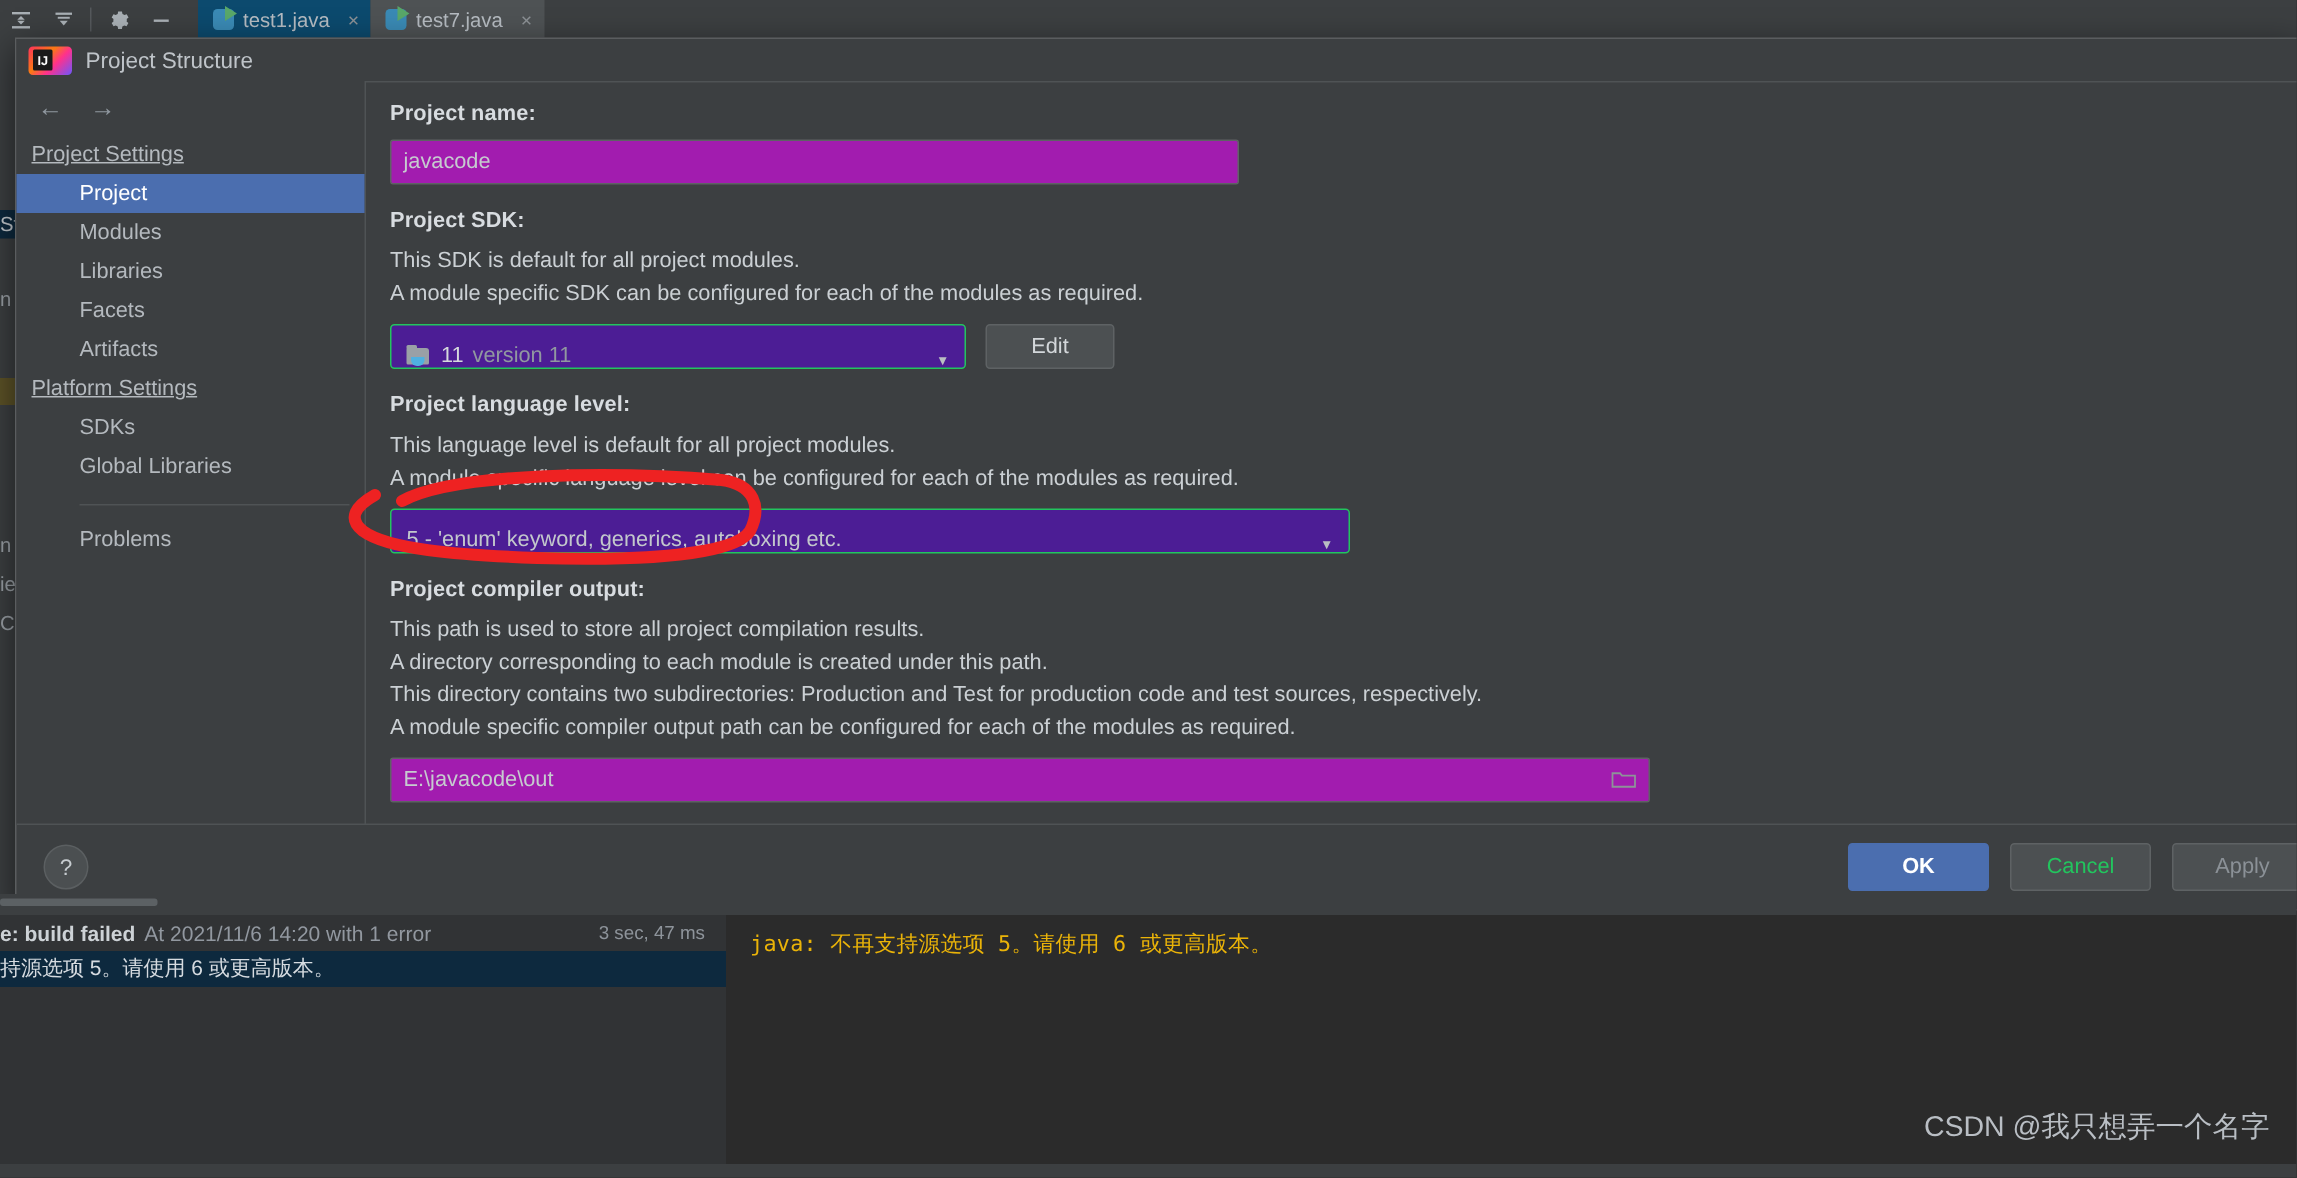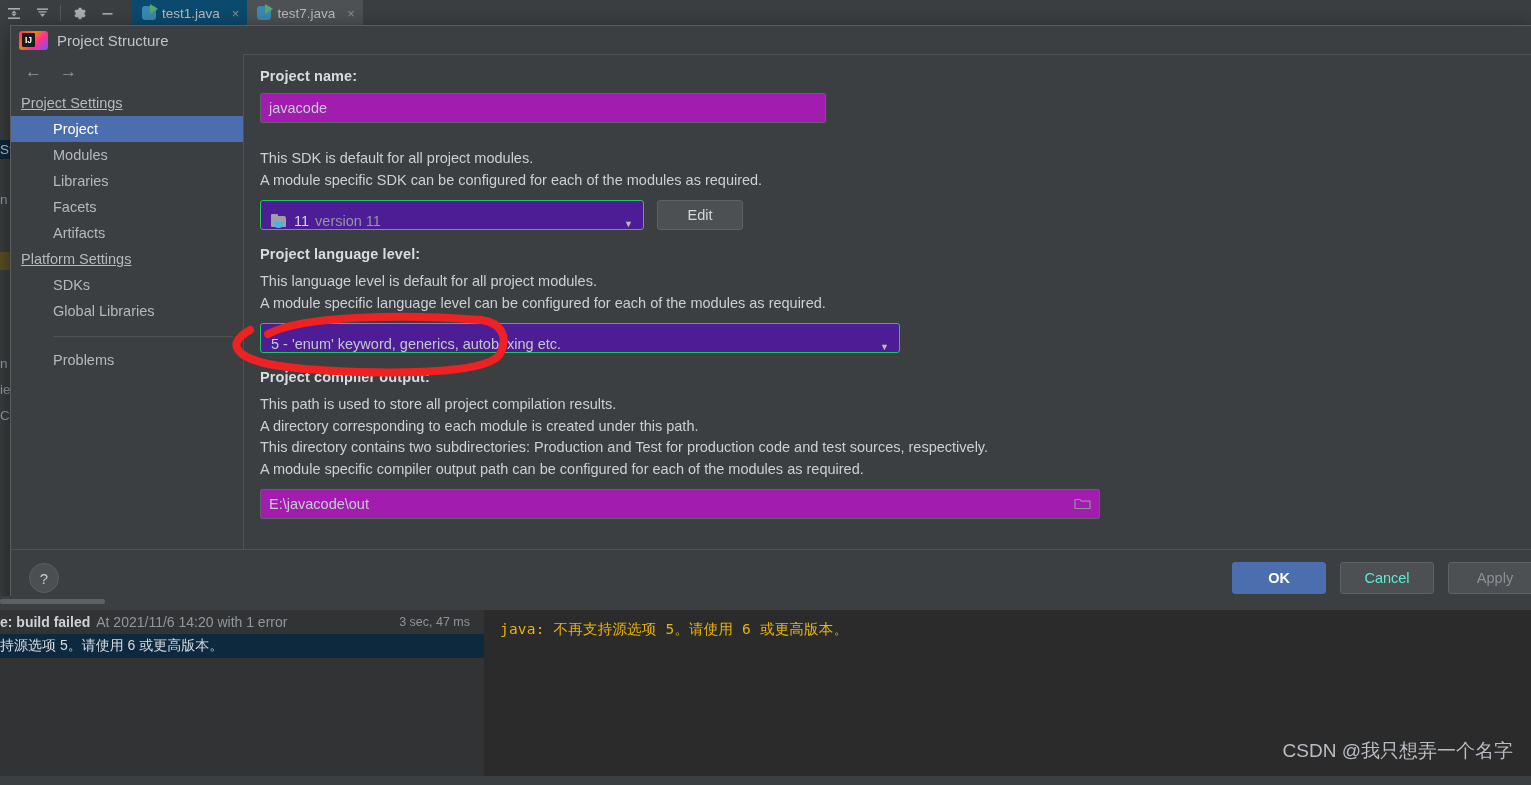--- a/index.html
+++ b/index.html
@@ -96,21 +96,21 @@
   .folder-btn{margin-left:auto;color:#8d9398;font-size:14px;}
 
   
   .dlg-footer{position:absolute;left:0;right:0;bottom:0;height:56px;border-top:1px solid #4f5355;}
   .help-btn{position:absolute;left:18px;top:13px;width:28px;height:28px;border-radius:50%;
             background:#4b4f51;border:1px solid #5b5f61;color:#c7ccd0;font-size:15px;
             display:flex;align-items:center;justify-content:center;}
   .footer-btns{position:absolute;right:-10px;top:12px;display:flex;gap:14px;}
   .fbtn{height:30px;min-width:92px;border-radius:3px;font-size:14.5px;
         display:flex;align-items:center;justify-content:center;border:1px solid #5e6264;
-        background:#4c5052;color:#5eead4;}
+        background:#4c5052;color:#22c55e;}
   .fbtn.primary{background:#4b6eaf;border-color:#4b6eaf;color:#ffffff;font-weight:bold;}
   .fbtn.disabled{color:#8b9197;}
 
   
   #annotation{position:absolute;left:228px;top:312px;width:290px;height:72px;pointer-events:none;}
 
   
   #build-panel{position:absolute;left:0;top:596px;width:1531px;height:180px;background:#3c3f41;}
   .bp-tabstrip{position:absolute;left:0;top:0;width:1531px;height:14px;background:#3c3f41;}
   .bp-tabstrip .chip{position:absolute;left:0;top:3px;width:105px;height:5px;background:#5c6164;border-radius:2px;}
@@ -218,20 +218,21 @@
       <div class="item">Problems</div>
     </div>
 
     <div class="main">
 
       <div class="lbl-bold">Project name:</div>
       <div class="gap-sm"></div>
       <div class="txtfield" style="width:548px;">javacode</div>
 
       <div class="gap-md"></div>
+      <div class="lbl-bold">Project SDK:</div>
       <div class="gap-sm"></div>
       <div class="lbl-norm">This SDK is default for all project modules.</div>
       <div class="lbl-norm">A module specific SDK can be configured for each of the modules as required.</div>
       <div class="gap-sm"></div>
 
       <div style="display:flex;align-items:center;gap:13px;">
         <div class="combo" style="width:366px;">
           <span class="sdk-icon">
             <span class="folder"></span>
               <span class="cup"></span>

